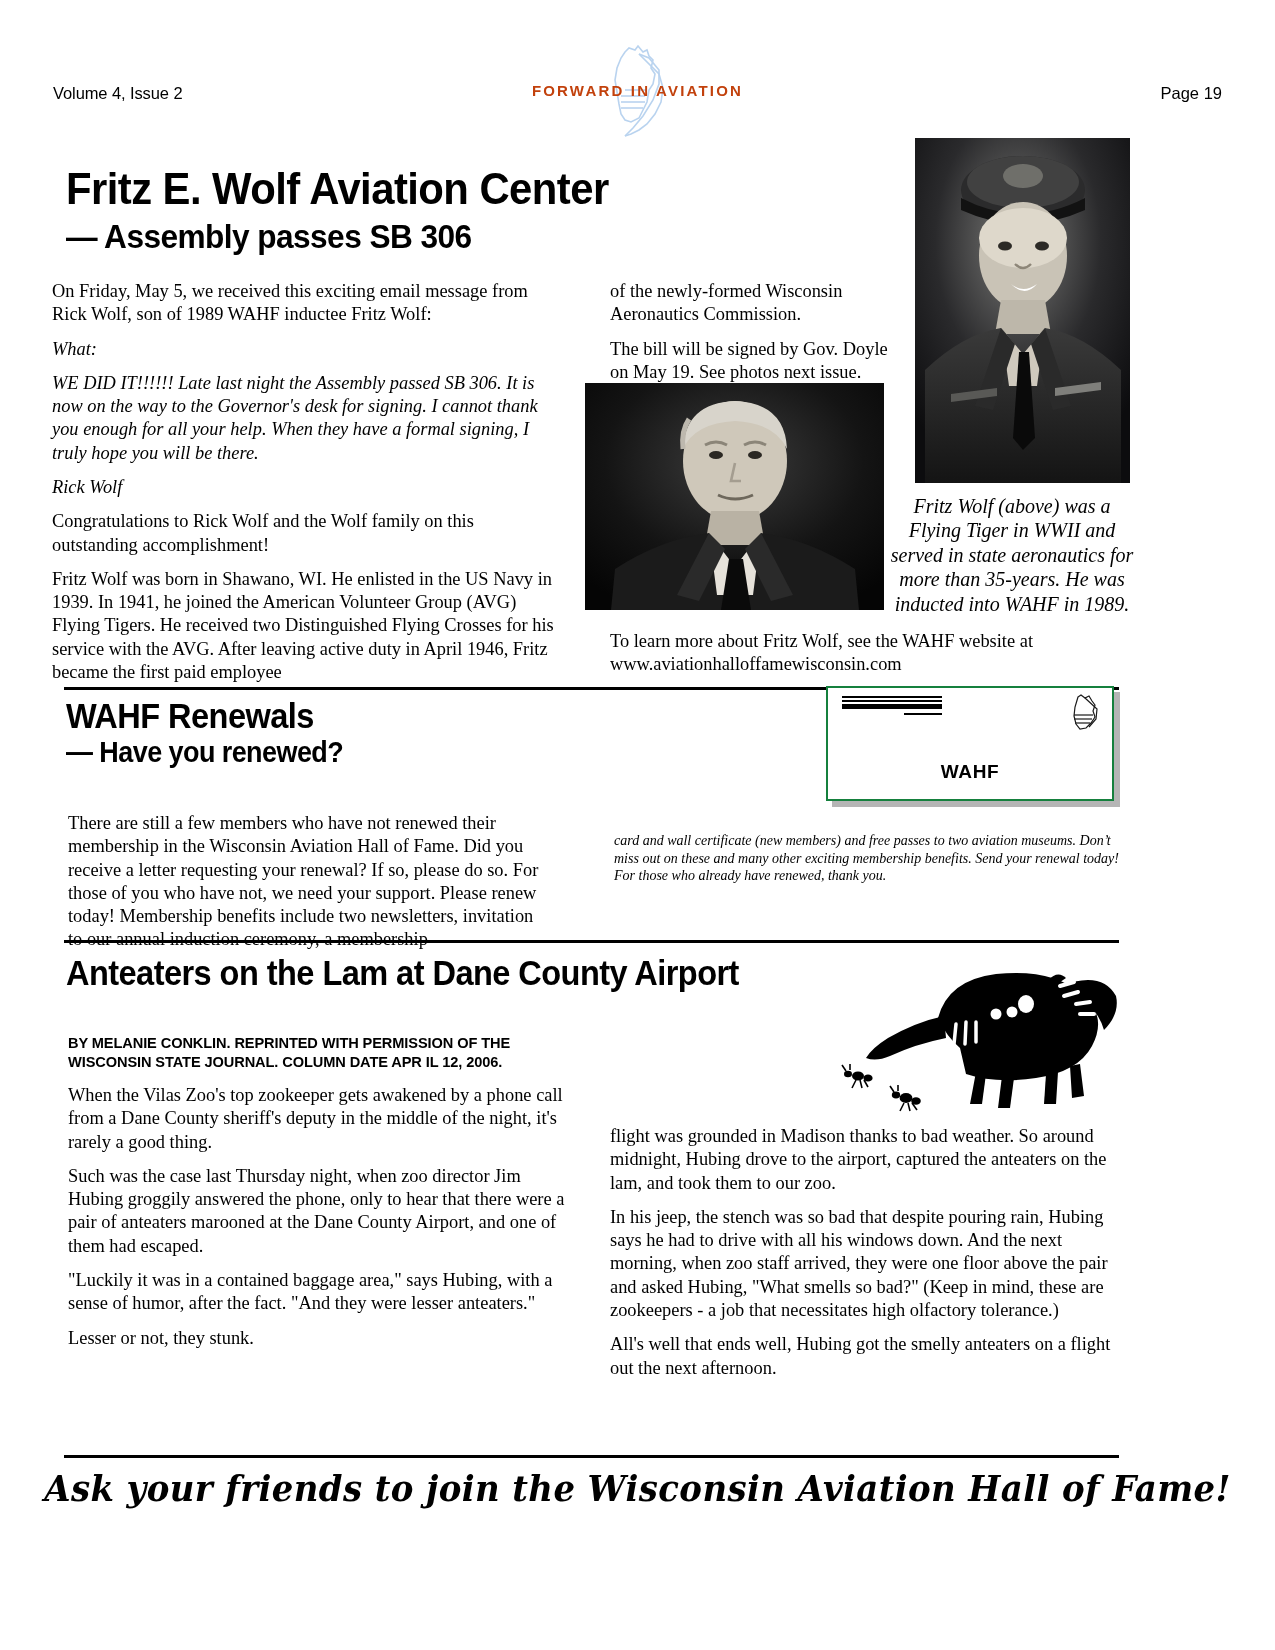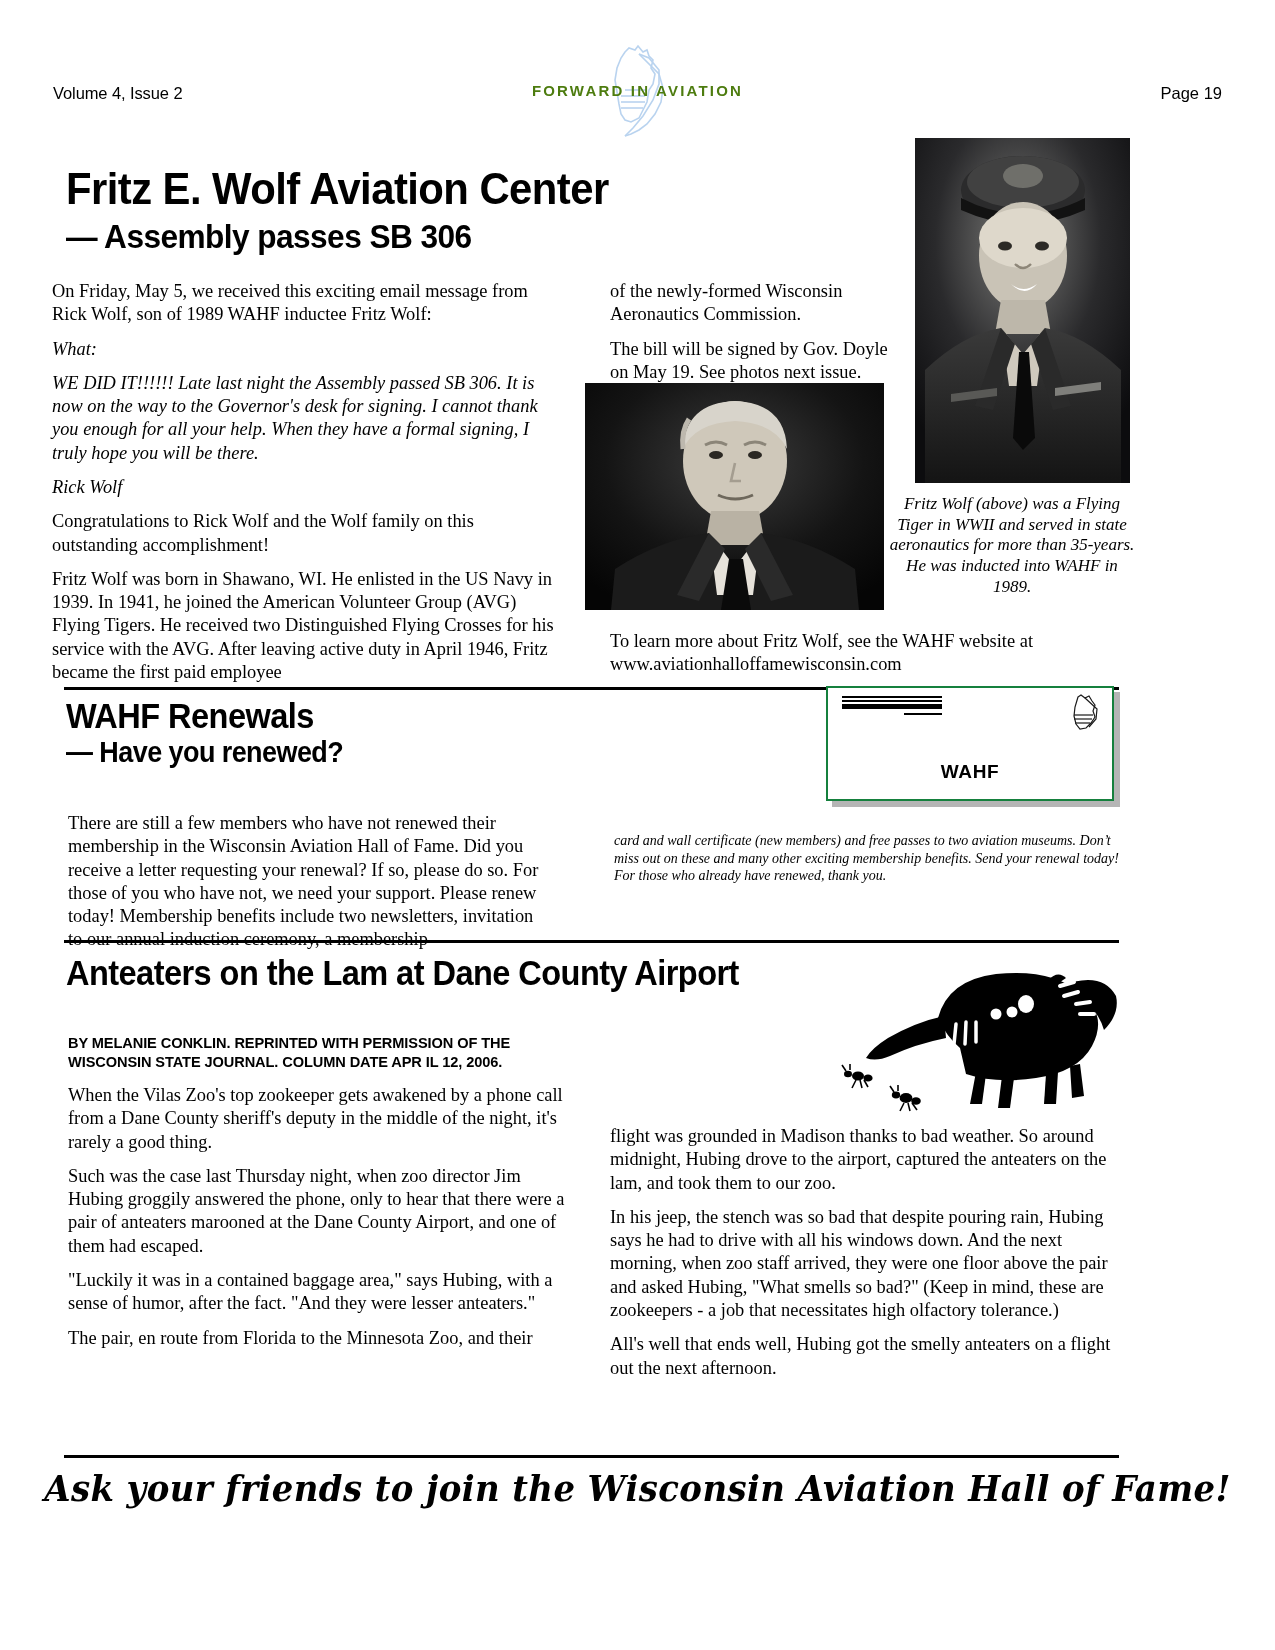--- a/index.html
+++ b/index.html
@@ -53,21 +53,21 @@
   .logo-text {
     position: absolute;
     left: 0;
     top: 38px;
     width: 250px;
     text-align: center;
     font-family: "Liberation Sans", sans-serif;
     font-weight: bold;
     font-size: 15px;
     letter-spacing: 2.2px;
-    color: #4d7c0f;
+    color: #c2410c;
   }
 
   
   .h-main {
     font-family: "Liberation Sans", "DejaVu Sans", sans-serif;
     font-weight: bold;
     letter-spacing: -0.6px;
     line-height: 1.04;
     transform: scaleX(0.93);
     transform-origin: left center;
@@ -132,21 +132,21 @@
     width: 299px;
     height: 227px;
   }
   .caption {
     position: absolute;
     left: 888px;
     top: 494px;
     width: 248px;
     font-family: "Liberation Serif", "DejaVu Serif", serif;
     font-style: italic;
-    font-size: 17px;
+    font-size: 20px;
     line-height: 1.22;
     text-align: center;
   }
 
   
   .rule {
     position: absolute;
     left: 64px;
     width: 1055px;
     height: 3px;
@@ -505,21 +505,21 @@
         <path d="M74 140 L70 134"></path>
           <path d="M78 139 L78 133"></path>
       </g>
     </g>
   </svg>
 
   <div class="body-serif" id="ant-col1">
     <p>When the Vilas Zoo's top zookeeper gets awakened by a phone call from a Dane County sheriff's deputy in the middle of the night, it's rarely a good thing.</p>
     <p>Such was the case last Thursday night, when zoo director Jim Hubing groggily answered the phone, only to hear that there were a pair of anteaters marooned at the Dane County Airport, and one of them had escaped.</p>
     <p>"Luckily it was in a contained baggage area," says Hubing, with a sense of humor, after the fact. "And they were lesser anteaters."</p>
-    <p>The pair, en route from Florida to the Minnesota Zoo, and their</p>
+    <p>Lesser or not, they stunk.</p>
   </div>
 
   <div class="body-serif" id="ant-col2">
     <p>flight was grounded in Madison thanks to bad weather. So around midnight, Hubing drove to the airport, captured the anteaters on the lam, and took them to our zoo.</p>
     <p>In his jeep, the stench was so bad that despite pouring rain, Hubing says he had to drive with all his windows down. And the next morning, when zoo staff arrived, they were one floor above the pair and asked Hubing, "What smells so bad?" (Keep in mind, these are zookeepers - a job that necessitates high olfactory tolerance.)</p>
     <p>All's well that ends well, Hubing got the smelly anteaters on a flight out the next afternoon.</p>
   </div>
 
   <div class="rule" id="rule-3"></div>
   <div class="footer-script">Ask your friends to join the Wisconsin Aviation Hall of Fame!</div>

